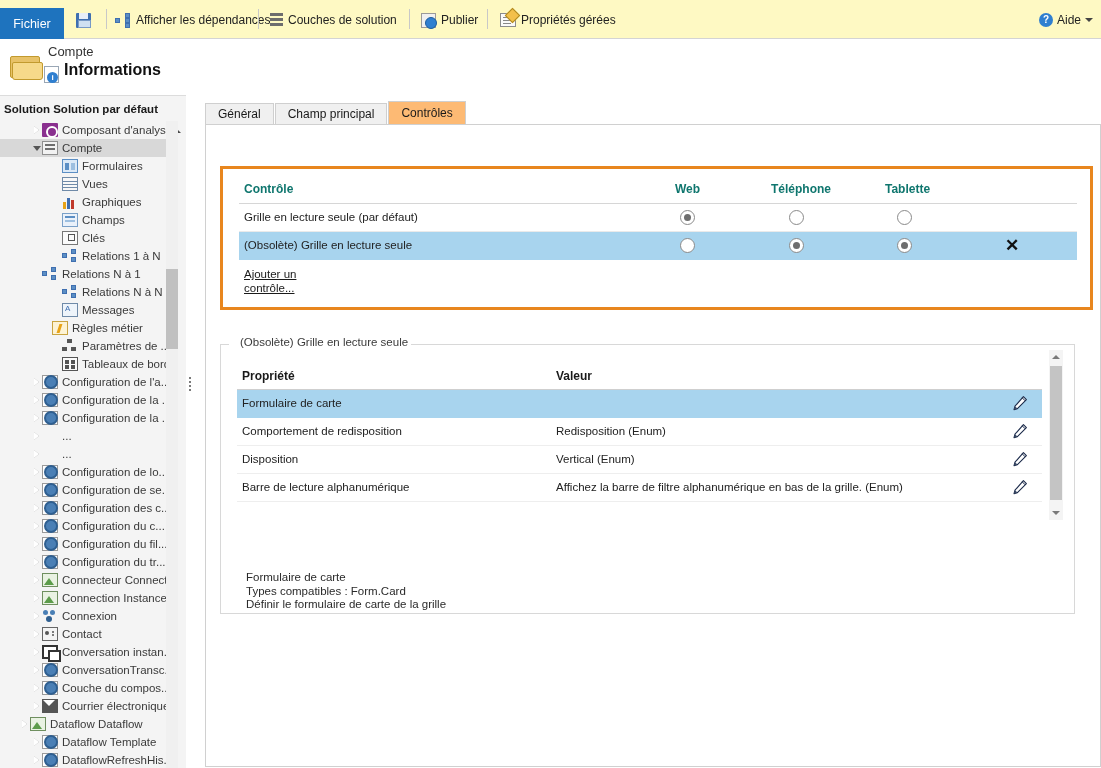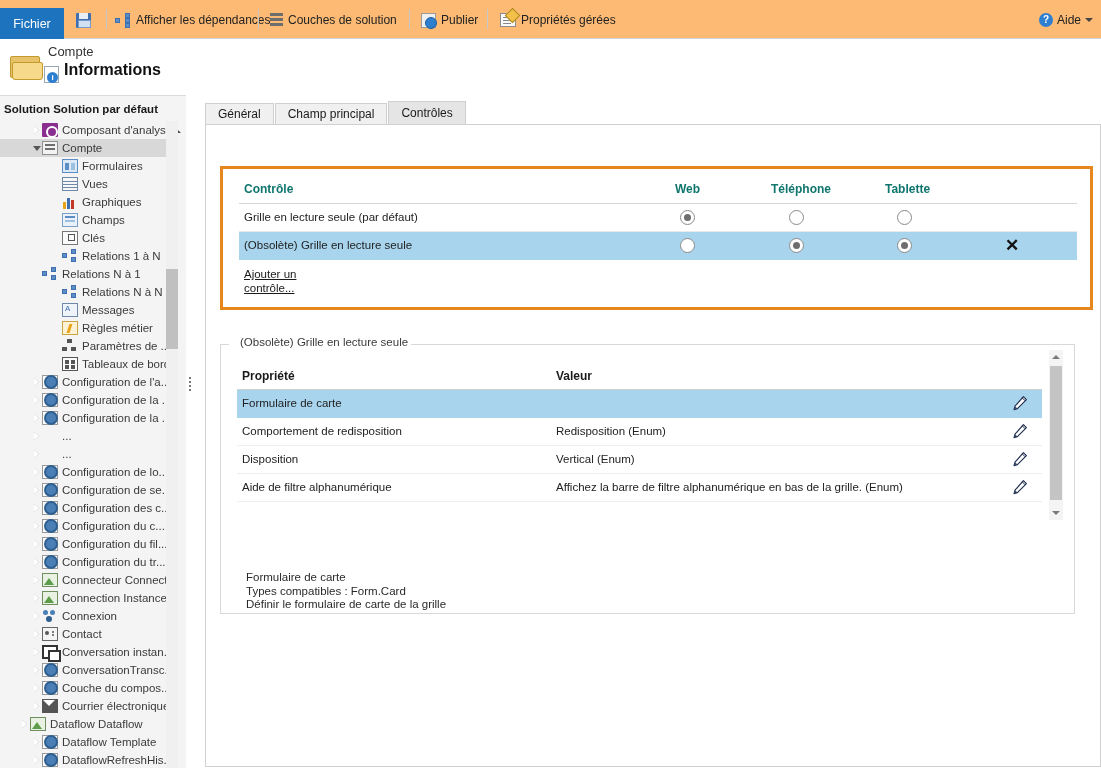--- a/index.html
+++ b/index.html
@@ -10,21 +10,21 @@
     background: #ffffff;
     font-family: "Liberation Sans", sans-serif;
     font-size: 12px;
     color: #1a1a1a;
   }
 
   
   #toolbar {
     position: absolute; left: 0; top: 0;
     width: 1101px; height: 39px;
-    background: #fdba74;
+    background: #fef9c3;
     border-bottom: 1px solid #d4d4d4;
   }
   #file-tab {
     position: absolute; left: 0; top: 8px;
     width: 64px; height: 31px;
     background: #1e73be;
     color: #ffffff;
     font-size: 12.5px;
     display: flex; align-items: center; justify-content: center;
     cursor: pointer;
@@ -222,21 +222,21 @@
     background:#ffffff;
   }
   #tabstrip{
     position:absolute; left:11px; top:63px; height:22px; display:flex; align-items:flex-end;
   }
   .ttab{
     height:21px; padding:0 12px; font-size:12px; color:#1a1a1a;
     background:#f0f0f0; border:1px solid #cfcfcf; border-bottom:none;
     display:flex; align-items:center; cursor:pointer; margin-right:1px;
   }
-  .ttab.active{ background:#e5e5e5; border-color:#cfcfcf; height:23px; position:relative; z-index:2;margin-top:7px;}
+  .ttab.active{ background:#fdba74; border-color:#cfcfcf; height:23px; position:relative; z-index:2;margin-top:7px;}
 
   #content-frame{
     position:absolute; left:11px; top:85px; width:896px; height:643px;
     background:#ffffff; border:1px solid #d0d0d0;
   }
 
   
   #ctrl-box{
     position:absolute; left:14px; top:41px; width:873px; height:144px;
     border:3px solid #e8861e; background:#ffffff;
@@ -434,21 +434,21 @@
           <i></i>
           <i></i>
         </span>
         <span class="tlabel">Relations N à N</span>
       </div>
       <div class="tnode" style="padding-left: 50px;">
         <span class="arrow "></span>
         <span class="ti ti-msg"></span>
         <span class="tlabel">Messages</span>
       </div>
-      <div class="tnode" style="padding-left: 50px;">
+      <div class="tnode" style="padding-left: 40px;">
         <span class="arrow "></span>
         <span class="ti ti-rule"></span>
         <span class="tlabel">Règles métier</span>
       </div>
       <div class="tnode" style="padding-left: 50px;">
         <span class="arrow "></span>
         <span class="ti ti-param">
           <i></i>
           <i></i>
           <i></i>
@@ -673,21 +673,21 @@
             <span class="pval">Vertical (Enum)</span>
             <span class="pencil">
               <svg width="16" height="16" viewBox="0 0 16 16">
                 <path d="M11.4 1.6 L14.4 4.6 L5.4 13.6 L2 14.6 L3 11.2 Z" fill="#ffffff" stroke="#1b2a4a" stroke-width="1.1" stroke-linejoin="round"></path>
                 <path d="M2 14.6 L3 11.2 L5.4 13.6 Z" fill="#3a4a66"></path>
                 <path d="M10.2 2.8 L13.2 5.8" stroke="#1b2a4a" stroke-width="1"></path>
               </svg>
             </span>
           </div>
           <div class="prop-row">
-            <span class="pname">Aide de filtre alphanumérique</span>
+            <span class="pname">Barre de lecture alphanumérique</span>
             <span class="pval">Affichez la barre de filtre alphanumérique en bas de la grille. (Enum)</span>
             <span class="pencil">
               <svg width="16" height="16" viewBox="0 0 16 16">
                 <path d="M11.4 1.6 L14.4 4.6 L5.4 13.6 L2 14.6 L3 11.2 Z" fill="#ffffff" stroke="#1b2a4a" stroke-width="1.1" stroke-linejoin="round"></path>
                 <path d="M2 14.6 L3 11.2 L5.4 13.6 Z" fill="#3a4a66"></path>
                 <path d="M10.2 2.8 L13.2 5.8" stroke="#1b2a4a" stroke-width="1"></path>
               </svg>
             </span>
           </div>
         </div>

